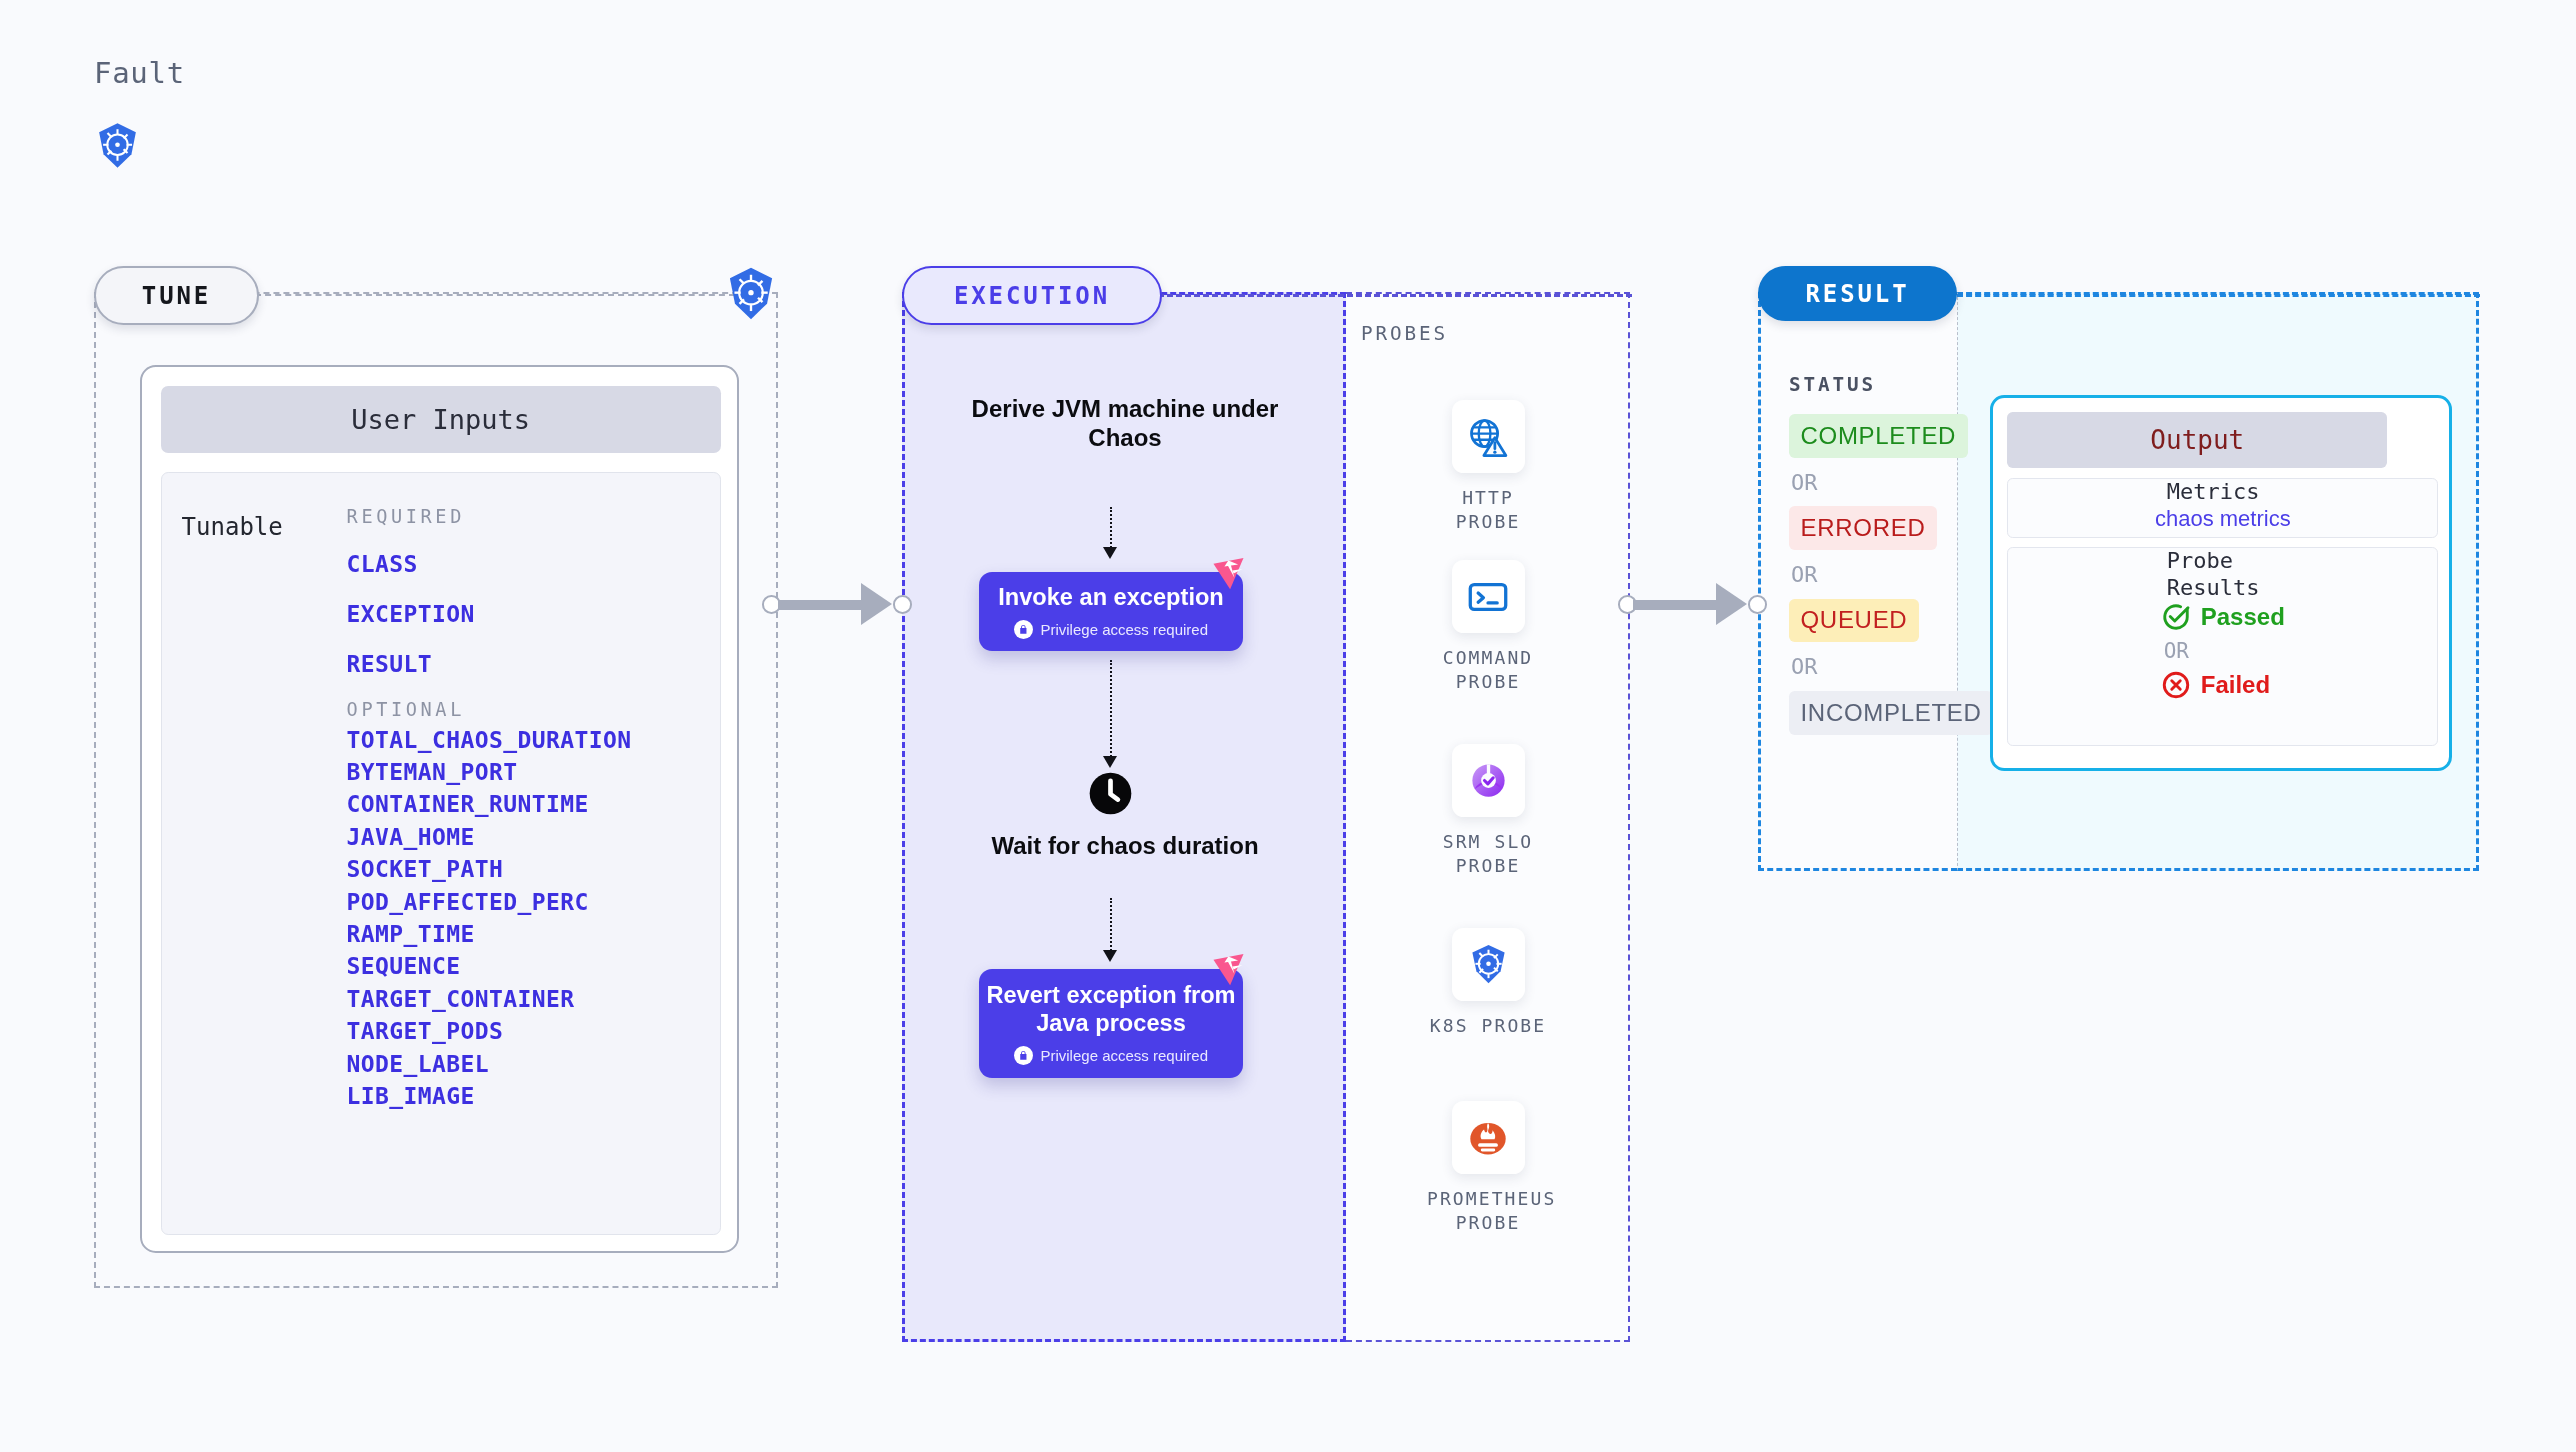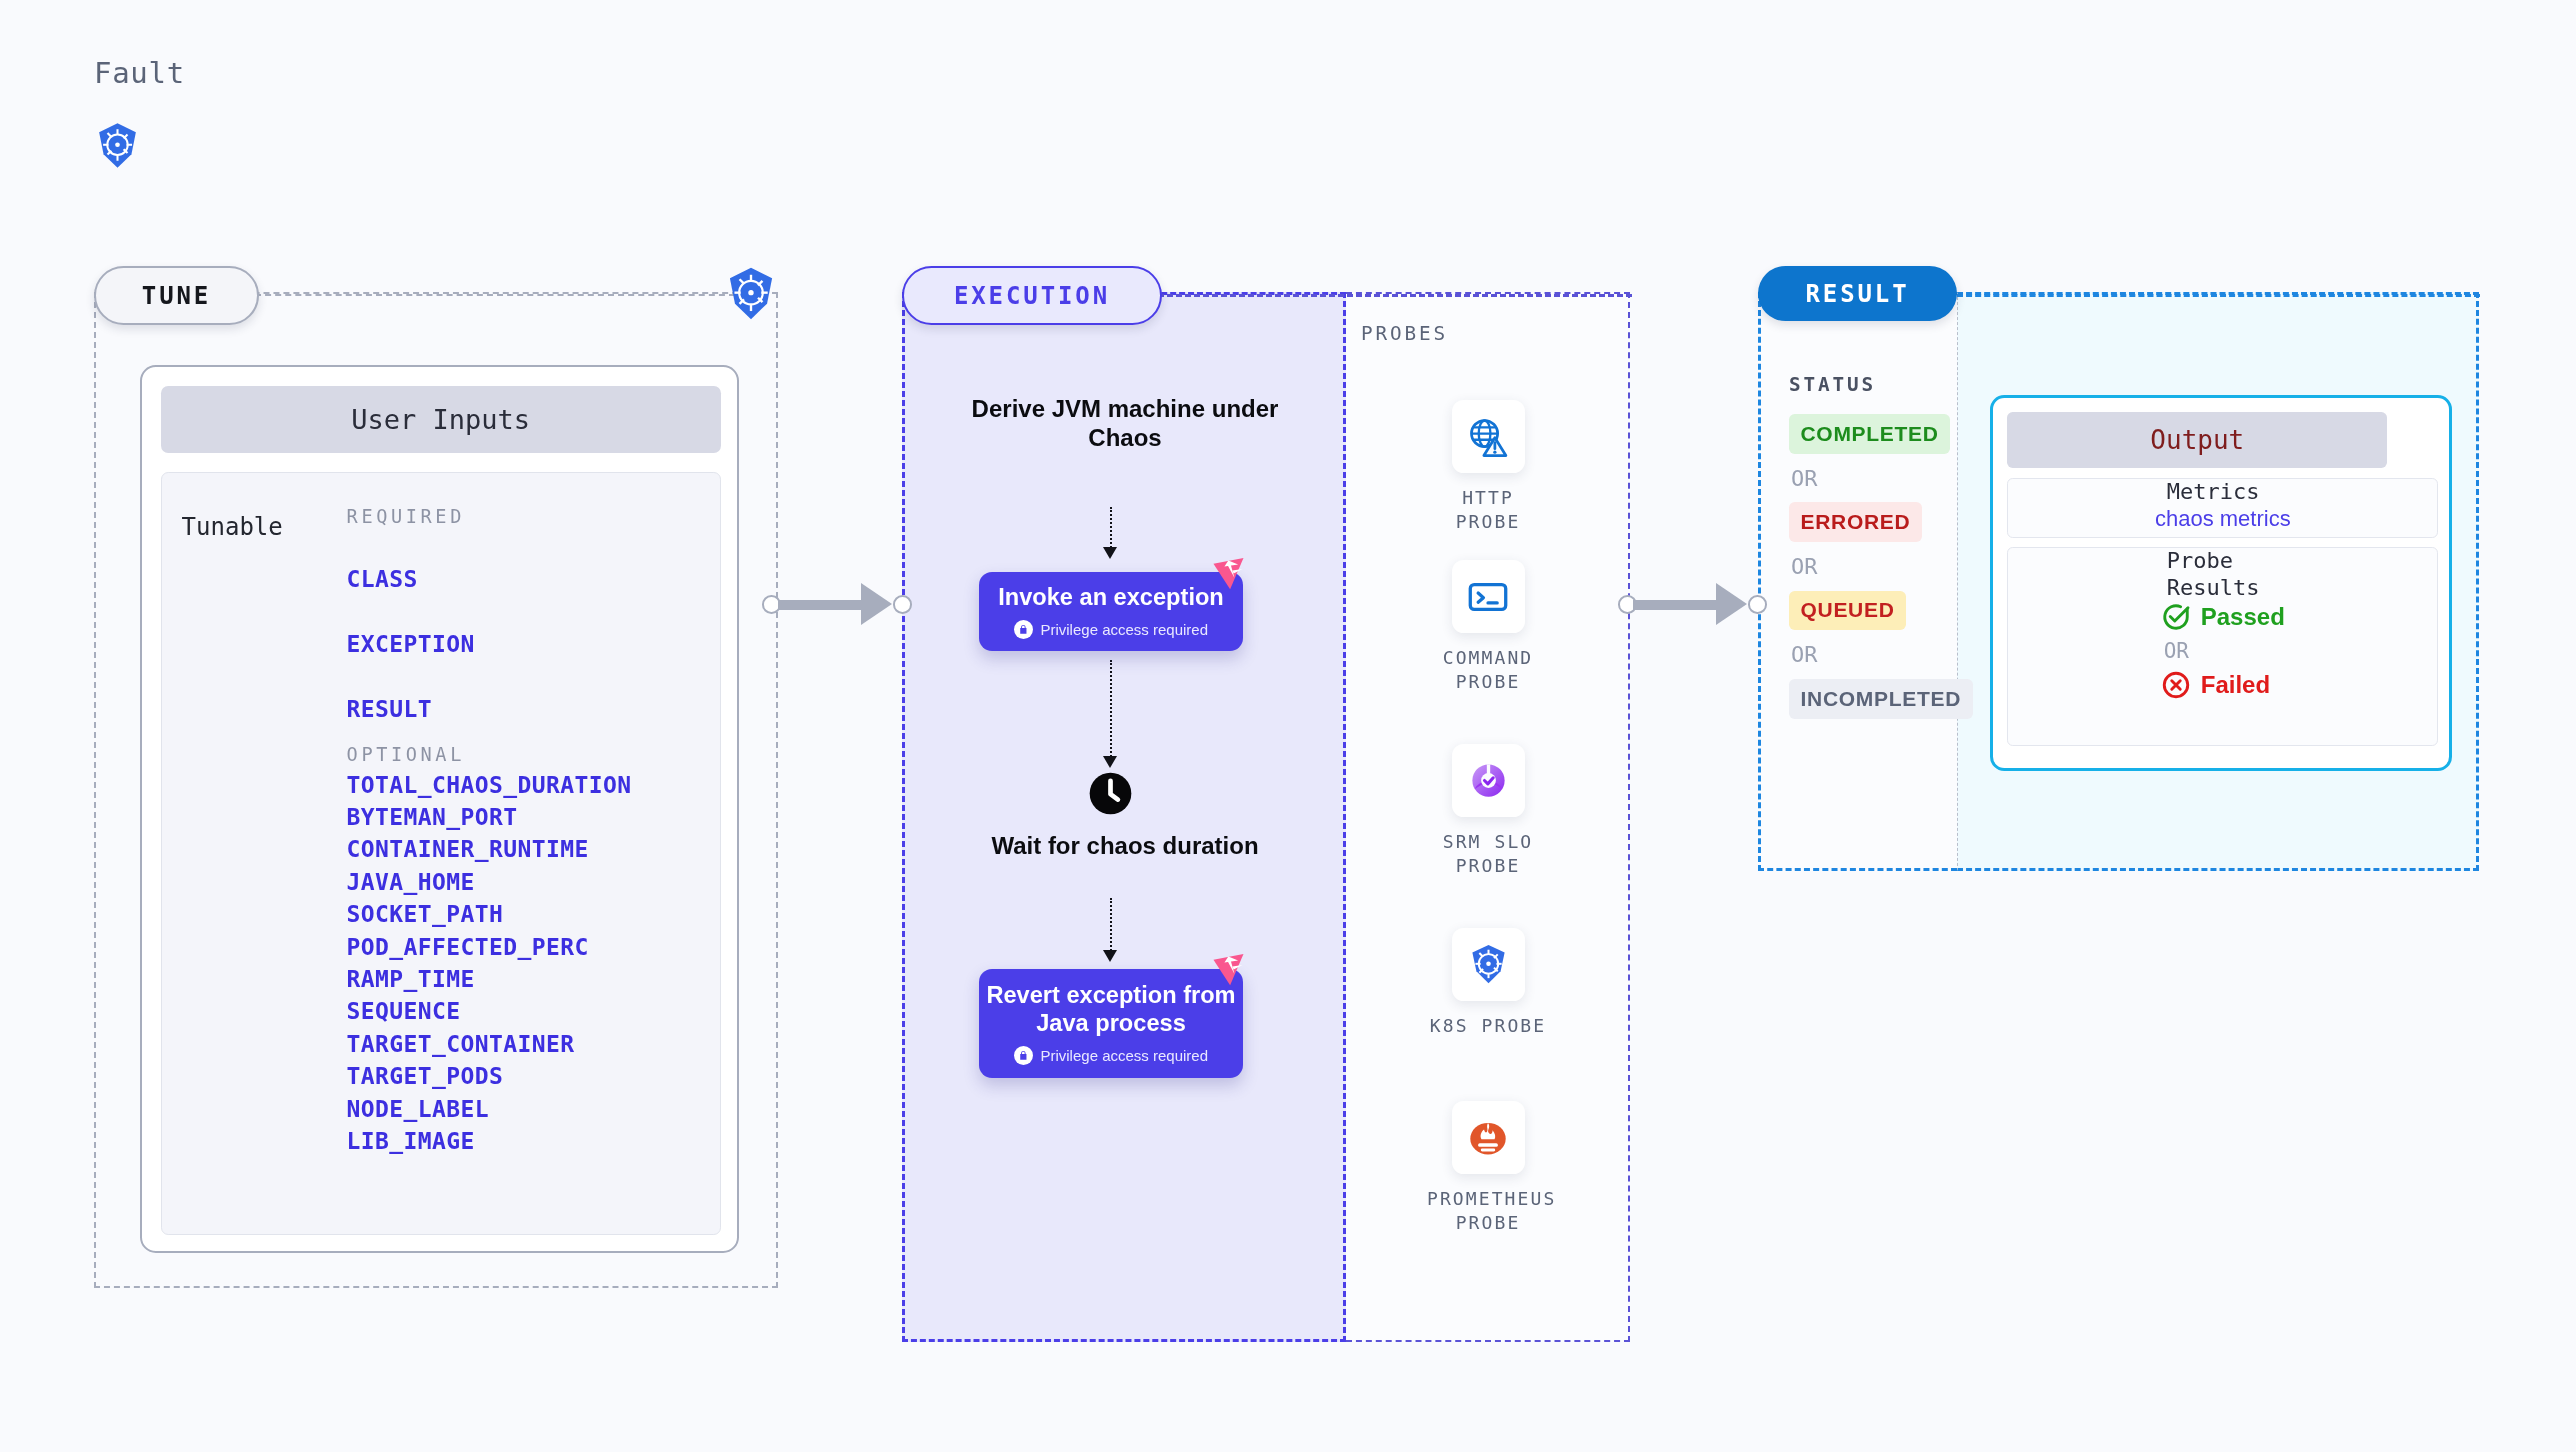--- a/index.html
+++ b/index.html
@@ -98,21 +98,21 @@
   .param-col{position:absolute;left:185px;top:33px;width:358px;}
   .group-label{
     font-family:"DejaVu Sans Mono",monospace;font-size:18.6px;
     color:#8d93a4;letter-spacing:3.6px;margin:0 0 7.2px 0;
   }
   .group-label.optional{margin-top:21.5px;}
   .param{
     font-family:"DejaVu Sans Mono",monospace;font-size:23px;
     color:#3c2fe0;font-weight:bold;letter-spacing:0.4px;
   }
-  .req-list .param{margin:39px 0 0 0;}
+  .req-list .param{margin:24px 0 0 0;}
   .opt-list .param{margin:6.4px 0 0 0;}
 
   
   .exec-text{
     position:absolute;text-align:center;font-weight:bold;
     font-size:24px;line-height:1.22;color:#0b0c10;
   }
   .exec-t1{left:960px;top:394px;width:330px;}
   .exec-t2{left:960px;top:831px;width:330px;}
   .arrow-v{
@@ -161,21 +161,21 @@
 
   
   .status-label{
     position:absolute;left:1789px;top:373px;
     font-family:"DejaVu Sans Mono",monospace;font-size:19.3px;
     color:#4a5162;letter-spacing:2.9px;font-weight:bold;
   }
   .status-col{position:absolute;left:1789px;top:414px;width:165px;}
   .status-badge{
     display:inline-block;padding:7.9px 11.5px;border-radius:5.7px;
-    font-size:21px;font-weight:bold;letter-spacing:0.7px;
+    font-size:24px;font-weight:normal;letter-spacing:0.7px;
   }
   .status-or{
     font-family:"DejaVu Sans Mono",monospace;font-size:22px;
     color:#9aa1b2;margin:12px 0 11.5px 2.1px;
   }
 
   
   .out-card{
     position:absolute;left:1990px;top:395px;width:462px;height:376px;
     background:#ffffff;border:3.6px solid #16b0e8;border-radius:14.3px;

